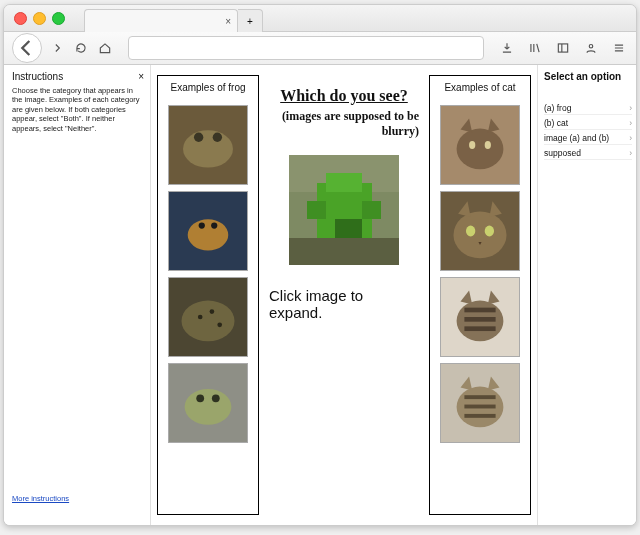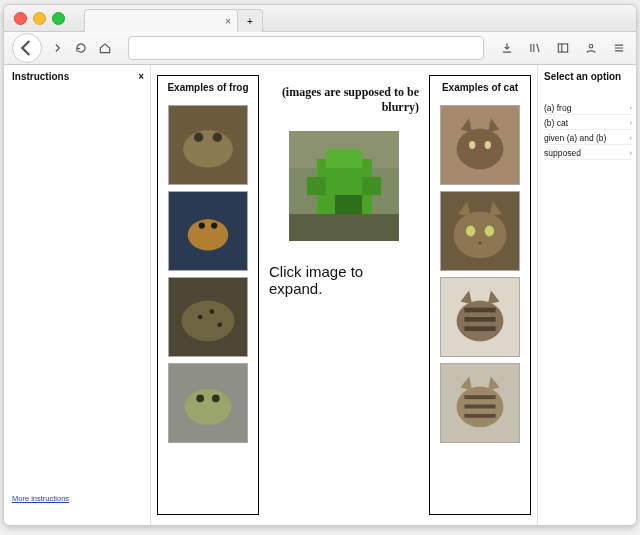--- a/index.html
+++ b/index.html
@@ -27,31 +27,31 @@
   .navbar{height:32px;background:linear-gradient(#fafafa,#efefef);border-bottom:1px solid var(--chrome-border);display:flex;align-items:center;padding:0 8px;gap:6px}
   .iconbtn{width:18px;height:18px;display:flex;align-items:center;justify-content:center;color:#555}
   .iconbtn svg{width:14px;height:14px}
   .nav-circle{width:28px;height:28px;border:1px solid var(--chrome-border);border-radius:50%;display:flex;align-items:center;justify-content:center;background:#fff}
   .urlbar{flex:1;height:22px;background:#fff;border:1px solid var(--chrome-border);border-radius:4px;margin:0 8px}
   .navright{display:flex;gap:10px;align-items:center}
   
   .page{flex:1;display:flex;overflow:hidden;background:var(--page-bg)}
   
   .leftpanel{width:132px;padding:6px 6px 6px 8px;display:flex;flex-direction:column;border-right:1px solid #e0e0e0;background:#fff}
-  .instr-head{display:flex;justify-content:space-between;font-weight:bold}
+  .instr-head{display:flex;justify-content:space-between;font-weight:normal}
   .instr-close{font-size:10px;cursor:pointer}
   .instr-text{margin-top:4px;font-size:7.5px;line-height:1.25;color:#222}
   .more-link{margin-top:auto;font-size:7.5px;color:var(--link);text-decoration:underline;margin-bottom:16px}
   
   .main{flex:1;display:flex;padding:10px 6px 10px 6px;gap:6px;overflow:hidden}
   .colbox{border:1px solid var(--panel-border);padding:6px 4px;display:flex;flex-direction:column;align-items:center}
   .colbox.examplesA{width:92px}
   .colbox.center{flex:1;min-width:0;border:none;padding-top:6px}
   .colbox.examplesB{width:92px}
-  .col-title{font-weight:bold;font-size:10px;margin-bottom:12px;text-align:left}
+  .col-title{font-weight:normal;font-size:10px;margin-bottom:12px;text-align:left}
   .examples-list{display:flex;flex-direction:column;gap:6px;align-items:center;width:100%;overflow:hidden}
   .thumb{width:78px;height:78px;border:1px solid #aaa;display:block}
   .thumb svg{width:100%;height:100%}
   .q-title{font-family:Georgia,'Times New Roman',serif;font-size:16px;font-weight:bold;text-decoration:underline;text-align:center;margin-top:6px}
   .q-sub{font-family:Georgia,'Times New Roman',serif;font-size:12px;font-weight:bold;text-align:right;margin-top:4px}
   .q-image{margin-top:16px;width:110px;height:110px;cursor:pointer}
   .q-image svg{width:100%;height:100%}
   .q-caption{margin-top:22px;font-size:15px;text-align:left}
   
   .rightpanel{width:88px;padding:6px 4px 6px 6px;border-left:1px solid #e0e0e0;background:#fff;display:flex;flex-direction:column;overflow:hidden}
@@ -135,20 +135,21 @@
     </div>
   </div>
 
   <div class="page">
 
     <div class="leftpanel">
       <div class="instr-head">
         <span>Instructions</span>
         <span class="instr-close">×</span>
       </div>
+      <div class="instr-text">Choose the category that appears in the image. Examples of each category are given below. If both categories appear, select "Both". If neither appears, select "Neither".</div>
       <a class="more-link" href="#">More instructions</a>
     </div>
 
     <div class="main">
 
       <div class="colbox examplesA">
         <div class="col-title">Examples of frog</div>
         <div class="examples-list">
           <div class="thumb"><svg viewBox="0 0 10 10">
                 <rect width="10" height="10" fill="#6b5a3b"></rect>
@@ -172,20 +173,21 @@
           <div class="thumb"><svg viewBox="0 0 10 10">
                 <rect width="10" height="10" fill="#8e8f86"></rect>
                 <ellipse cx="5" cy="5.5" rx="3" ry="2.3" fill="#9aa56b"></ellipse>
                 <ellipse cx="4" cy="4.4" rx=".5" ry=".5" fill="#2f3321"></ellipse>
                 <ellipse cx="6" cy="4.4" rx=".5" ry=".5" fill="#2f3321"></ellipse>
               </svg></div>
         </div>
       </div>
 
       <div class="colbox center">
+        <div class="q-title">Which do you see?</div>
         <div class="q-sub">(images are supposed to be blurry)</div>
         <div class="q-image">
           <svg viewBox="0 0 12 12" preserveAspectRatio="none" shape-rendering="crispEdges">
             <rect width="12" height="12" fill="#7e8a63"></rect>
             <rect x="0" y="0" width="12" height="4" fill="#8a936e"></rect>
             <rect x="3" y="3" width="6" height="6" fill="#4aa327"></rect>
             <rect x="2" y="5" width="2" height="2" fill="#3f8f22"></rect>
             <rect x="8" y="5" width="2" height="2" fill="#3f8f22"></rect>
             <rect x="4" y="2" width="2" height="2" fill="#56b232"></rect>
             <rect x="6" y="2" width="2" height="2" fill="#56b232"></rect>
@@ -244,21 +246,21 @@
       <div class="options">
         <div class="opt">
           <span>(a) frog</span>
           <span class="v">›</span>
         </div>
         <div class="opt">
           <span>(b) cat</span>
           <span class="v">›</span>
         </div>
         <div class="opt">
-          <span>given (a) and (b)</span>
+          <span>image (a) and (b)</span>
           <span class="v">›</span>
         </div>
         <div class="opt">
           <span>supposed</span>
           <span class="v">›</span>
         </div>
       </div>
     </div>
 
   </div>

